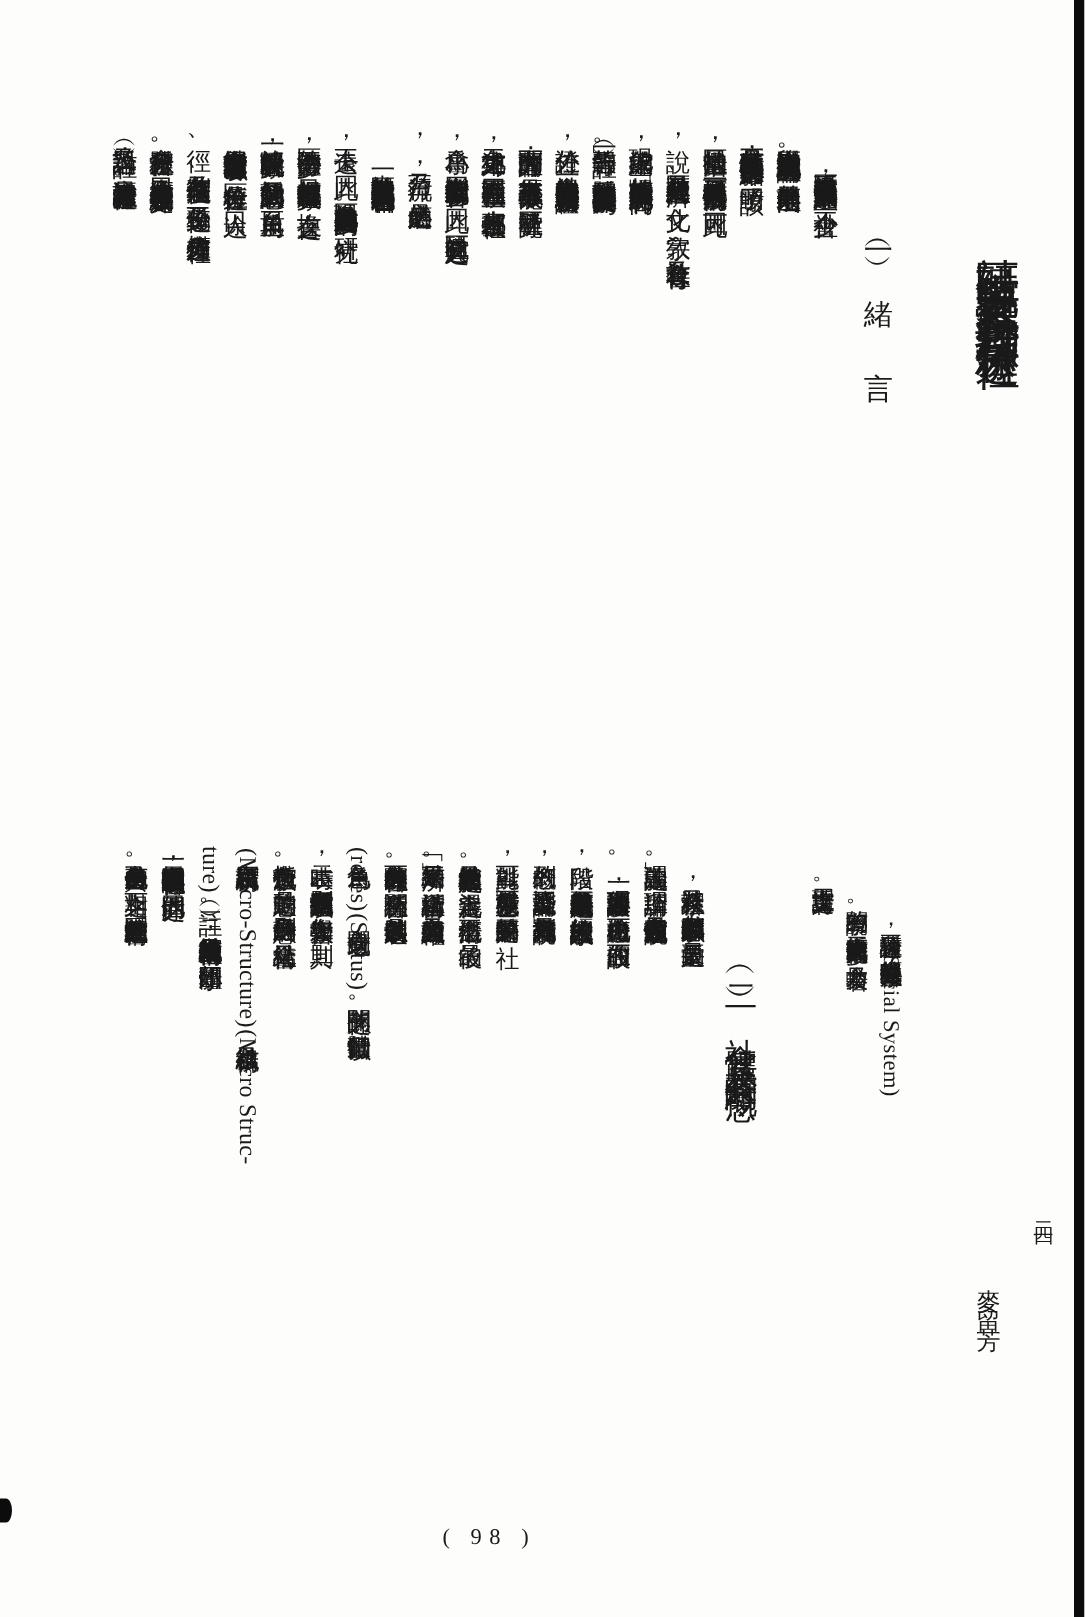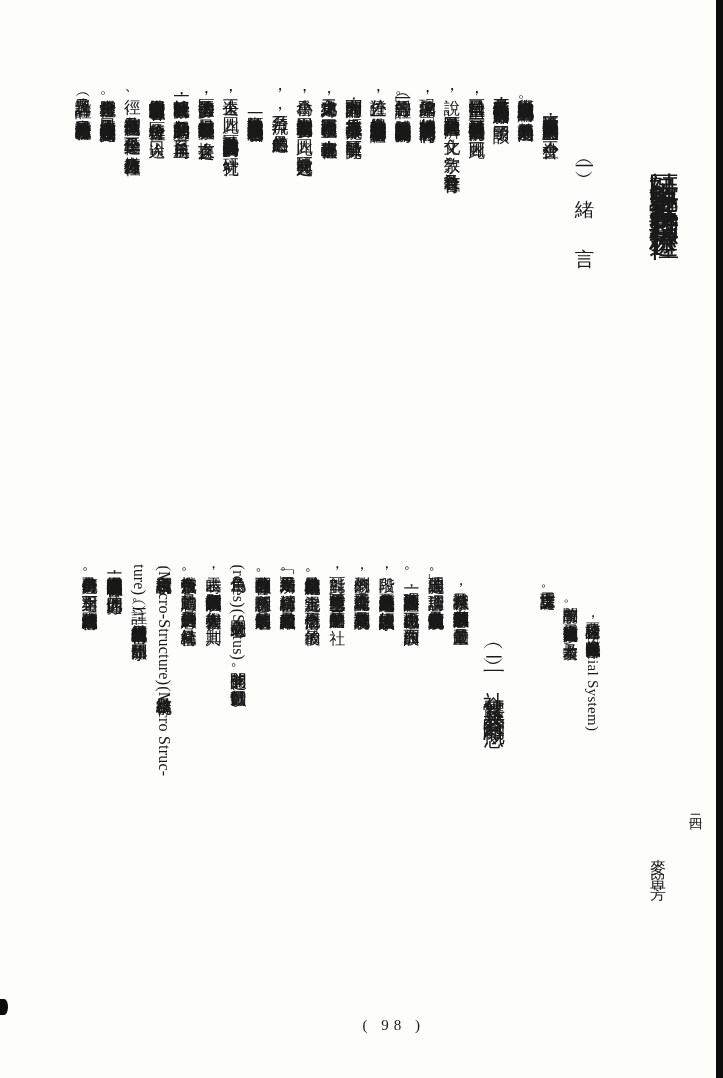--- a/index.html
+++ b/index.html
@@ -86,21 +86,21 @@
   .bottom-register{
     left:75px;top:564px;width:396px;height:456px;
   }
   .bottom-register .vcol{
     width:24.75px;height:456px;
     font-size:16px;letter-spacing:0.2px;
   }
   
   .folio-bottom{
     position:absolute;left:295px;top:1017px;width:130px;
-    text-align:right;
+    text-align:left;
     font-size:15px;letter-spacing:5px;
   }
 </style>
 </head>
 <body>
 
 <div class="page">
 
   <div class="scan-strip-right"></div>
   <div class="scan-blob-left"></div>

